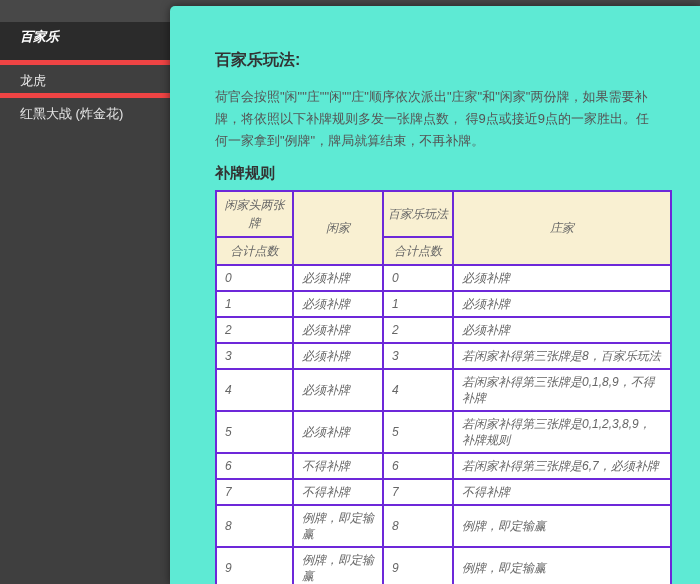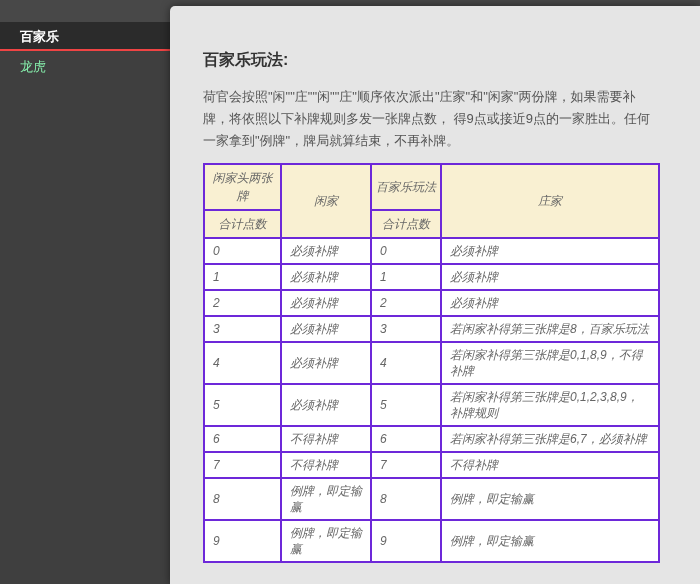--- a/index.html
+++ b/index.html
@@ -17,36 +17,37 @@
   }
   .sidebar {
     position:absolute; top:22px; left:0; bottom:0;
     width:170px;
     background:#3f3f3f;
   }
   .nav-item {
     height:33px; line-height:32px;
     padding-left:20px;
     font-size:13px;
-    color:#86efac;
+    color:#e5e5e5;
     cursor:pointer;
-    border-top:2px solid #ef4444;
+    border-top:5px solid #ef4444;
     white-space:nowrap;
   }
-  .nav-item:first-child { border-top:none; height:27px; line-height:30px; }
+  .nav-item:first-child { border-top:none; height:38px; line-height:30px;font-style:italic; }
   .nav-item.active {
     background:#2b2b2b;
     color:#ffffff;
     font-weight:bold;
   }
   .panel {
     position:absolute; left:170px; top:6px; right:0; bottom:0;
-    background:#e5e5e5;
+    background:#5eead4;
     border-top-left-radius:5px;
     box-shadow:0 0 8px rgba(0,0,0,0.5);
+    padding-left:12px;
   }
   .content { padding:44px 42px 0 33px; }
   .page-title {
     font-size:16px; font-weight:bold; color:#333333;
     line-height:20px; margin-bottom:16px;
   }
   .desc {
     font-size:13px; color:#555555;
     line-height:22px; margin-bottom:11px;
   }
@@ -81,26 +82,28 @@
   }
 </style>
 </head>
 <body>
 
 <div class="topbar"></div>
 
 <div class="sidebar">
   <div class="nav-item active">百家乐</div>
   <div class="nav-item">龙虎</div>
+  <div class="nav-item">红黑大战 (炸金花)</div>
 </div>
 
 <div class="panel">
   <div class="content">
     <h2 class="page-title">百家乐玩法:</h2>
     <p class="desc">荷官会按照"闲""庄""闲""庄"顺序依次派出"庄家"和"闲家"两份牌，如果需要补牌，将依照以下补牌规则多发一张牌点数， 得9点或接近9点的一家胜出。任何一家拿到"例牌"，牌局就算结束，不再补牌。</p>
+    <h3 class="table-title">补牌规则</h3>
 
     <table class="rules">
       <colgroup>
         <col style="width:77px">
           <col style="width:90px">
           <col style="width:70px">
           <col style="width:218px">
       </colgroup>
       <thead>
         <tr>

